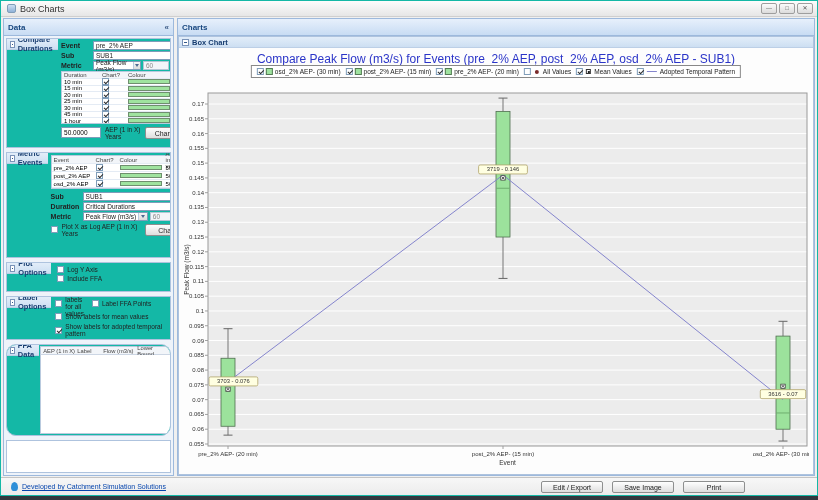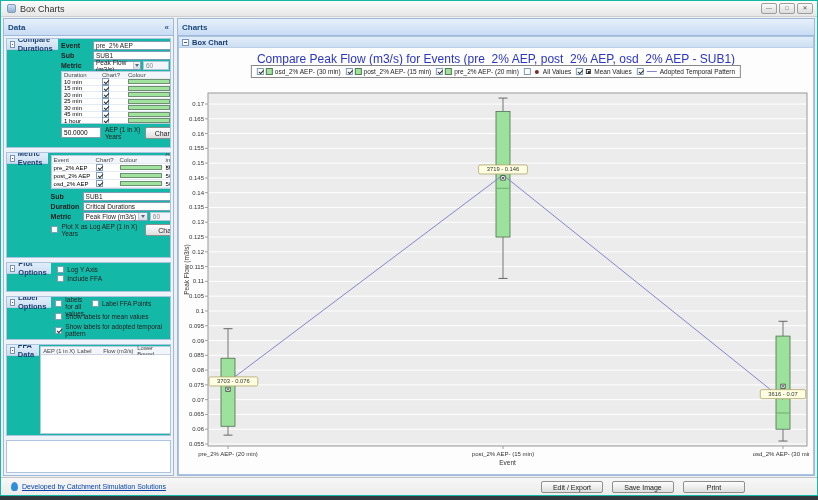--- a/index.html
+++ b/index.html
@@ -354,21 +354,21 @@
                 <span class="cb"></span>
                 <span>Show labels for mean values</span>
               </div>
               <div class="opt-row" style="grid-column: 1 / span 2;">
                 <span class="cb checked"></span>
                 <span>Show labels for adopted temporal pattern</span>
               </div>
             </div>
         </div>
 
-        <div class="group" style="height:92px; flex:0 0 92px;">
+        <div class="group" style="height:92px; flex:0 0 92px;border-radius:10px;">
           <div class="ghdr">
             <span class="gh-icon"></span>
             <span>FFA Data</span>
           </div>
           <div class="gbody" style="padding:1px;">
             <div class="ffa-head" id="ffa-head">
                 <span style="width: 34px;">AEP (1 in X)</span>
                 <span style="width: 26px;">Label</span>
                 <span style="width: 34px;">Flow (m3/s)</span>
                 <span style="width: 33px;">Lower Bound</span>

